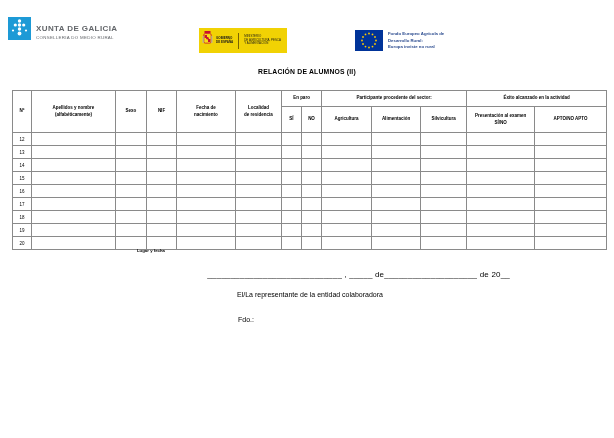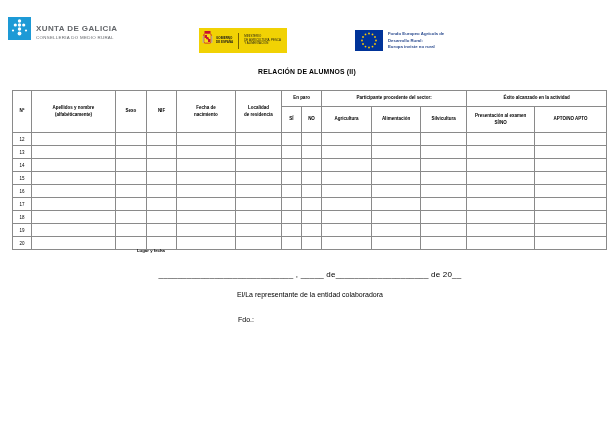--- a/index.html
+++ b/index.html
@@ -37,21 +37,21 @@
   .form-table th,.form-table td{border:1px solid #8a8a8a;padding:0;text-align:center;
     vertical-align:middle;overflow:hidden;}
   .form-table th{font-size:4.5px;font-weight:bold;line-height:1.45;}
   .form-table thead tr.tier1 th{height:15px;}
   .form-table thead tr.tier2 th{height:25px;}
   .form-table tbody td{height:12px;font-size:4.5px;font-weight:normal;}
   .hl{display:block;}
 
   
   .lugar-fecha{position:absolute;left:137px;top:248px;font-size:4.3px;font-weight:bold;}
-  .sig-line{position:absolute;left:110px;top:270px;width:400px;text-align:center;
+  .sig-line{position:absolute;left:110px;top:270px;width:400px;text-align:right;
     font-size:8px;letter-spacing:.2px;white-space:nowrap;}
   .representative{position:absolute;left:110px;top:291px;width:400px;text-align:center;font-size:7px;}
   .fdo{position:absolute;left:238px;top:316px;font-size:7px;}
 </style>
 </head>
 <body>
 
 <div class="page">
 
   <div class="xunta-logo">

